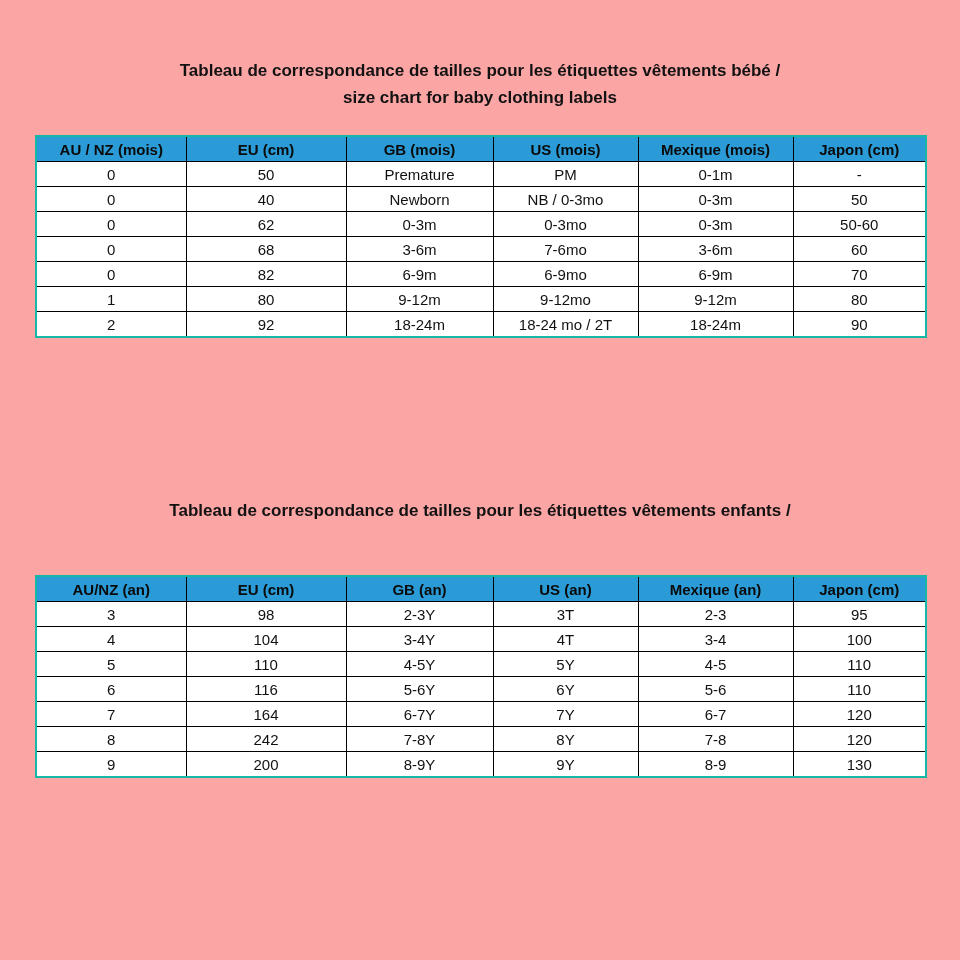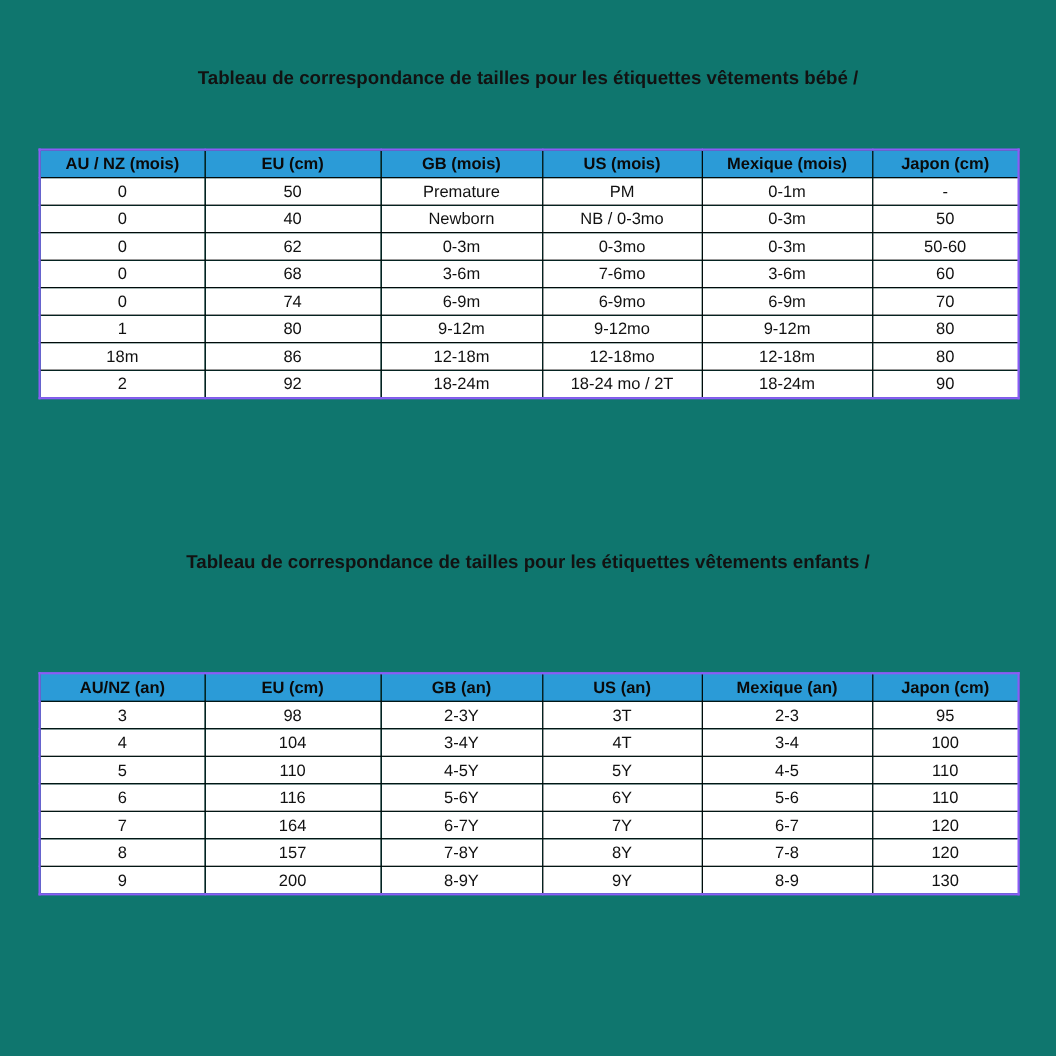--- a/index.html
+++ b/index.html
@@ -10,21 +10,21 @@
   body {
     width: 960px;
     height: 960px;
     font-family: "Liberation Sans", sans-serif;
     color: #000;
   }
   .page {
     position: relative;
     width: 960px;
     height: 960px;
-    background: #0f766e;
+    background: #fca5a5;
     overflow: hidden;
   }
   .chart-title {
     position: absolute;
     left: 0;
     width: 100%;
     text-align: center;
     font-weight: bold;
     font-size: 17px;
     line-height: 27px;
@@ -32,24 +32,24 @@
   }
   .title-baby { top: 57px; }
   .title-children { top: 497px; }
 
   table.size-table {
     position: absolute;
     left: 35px;
     width: 890px;
     border-collapse: collapse;
     table-layout: fixed;
-    border: 2px solid #8b5cf6;
+    border: 2px solid #14b8a6;
   }
   #baby-table { top: 135px; }
-  #children-table { top: 575px; margin-top: 36px; }
+  #children-table { top: 575px; }
 
   .size-table th,
   .size-table td {
     border: 1px solid #000;
     text-align: center;
     vertical-align: middle;
     font-size: 15px;
     height: 24px;
     padding: 0 4px;
     white-space: nowrap;
@@ -65,20 +65,21 @@
     color: #111;
   }
 </style>
 </head>
 <body>
 
 <div class="page">
 
   <div class="chart-title title-baby">
     <div>Tableau de correspondance de tailles pour les étiquettes vêtements bébé /</div>
+    <div>size chart for baby clothing labels</div>
   </div>
 
   <table id="baby-table" class="size-table">
     <colgroup>
       <col style="width:150px">
       <col style="width:160px">
       <col style="width:147px">
       <col style="width:145px">
       <col style="width:155px">
       <col style="width:133px">
@@ -121,40 +122,32 @@
         <tr>
           <td>0</td>
           <td>68</td>
           <td>3-6m</td>
           <td>7-6mo</td>
           <td>3-6m</td>
           <td>60</td>
         </tr>
         <tr>
           <td>0</td>
-          <td>74</td>
+          <td>82</td>
           <td>6-9m</td>
           <td>6-9mo</td>
           <td>6-9m</td>
           <td>70</td>
         </tr>
         <tr>
           <td>1</td>
           <td>80</td>
           <td>9-12m</td>
           <td>9-12mo</td>
           <td>9-12m</td>
-          <td>80</td>
-        </tr>
-        <tr>
-          <td>18m</td>
-          <td>86</td>
-          <td>12-18m</td>
-          <td>12-18mo</td>
-          <td>12-18m</td>
           <td>80</td>
         </tr>
         <tr>
           <td>2</td>
           <td>92</td>
           <td>18-24m</td>
           <td>18-24 mo / 2T</td>
           <td>18-24m</td>
           <td>90</td>
         </tr>
@@ -220,21 +213,21 @@
         <tr>
           <td>7</td>
           <td>164</td>
           <td>6-7Y</td>
           <td>7Y</td>
           <td>6-7</td>
           <td>120</td>
         </tr>
         <tr>
           <td>8</td>
-          <td>157</td>
+          <td>242</td>
           <td>7-8Y</td>
           <td>8Y</td>
           <td>7-8</td>
           <td>120</td>
         </tr>
         <tr>
           <td>9</td>
           <td>200</td>
           <td>8-9Y</td>
           <td>9Y</td>

